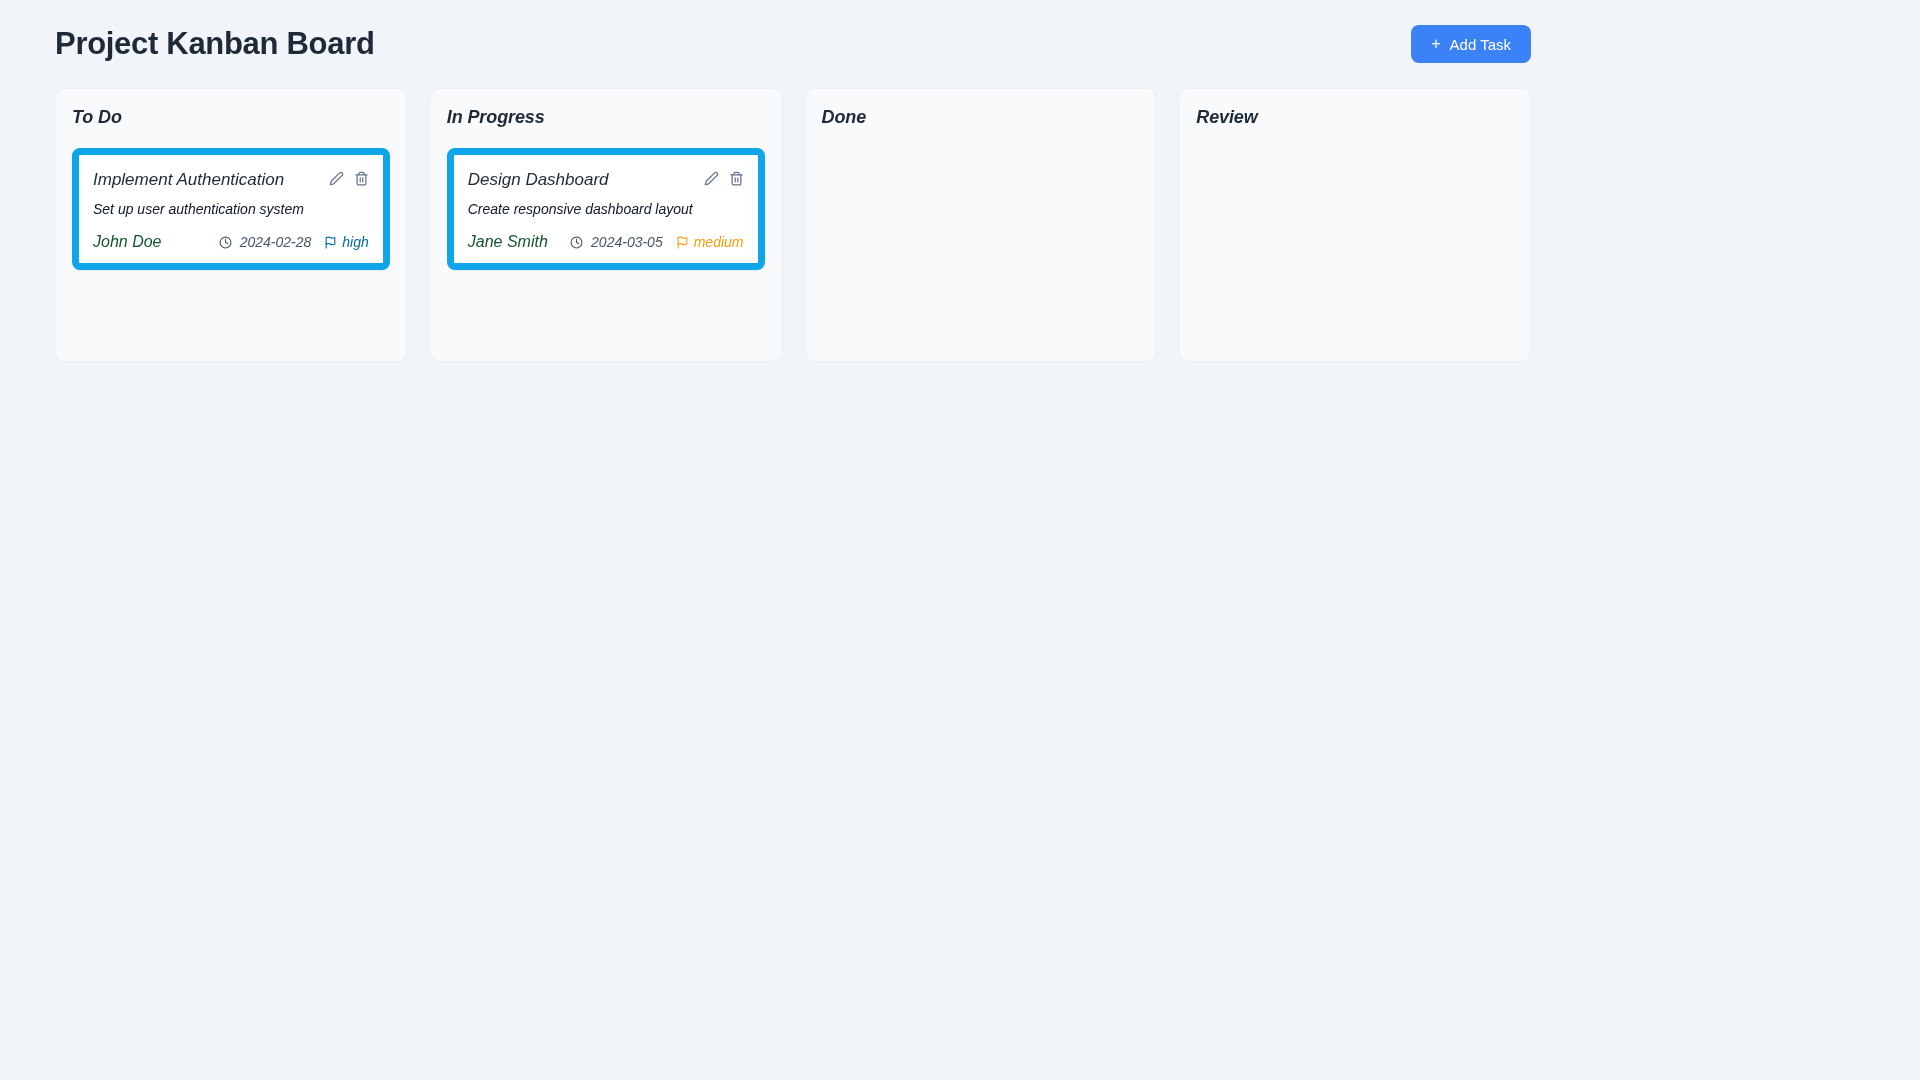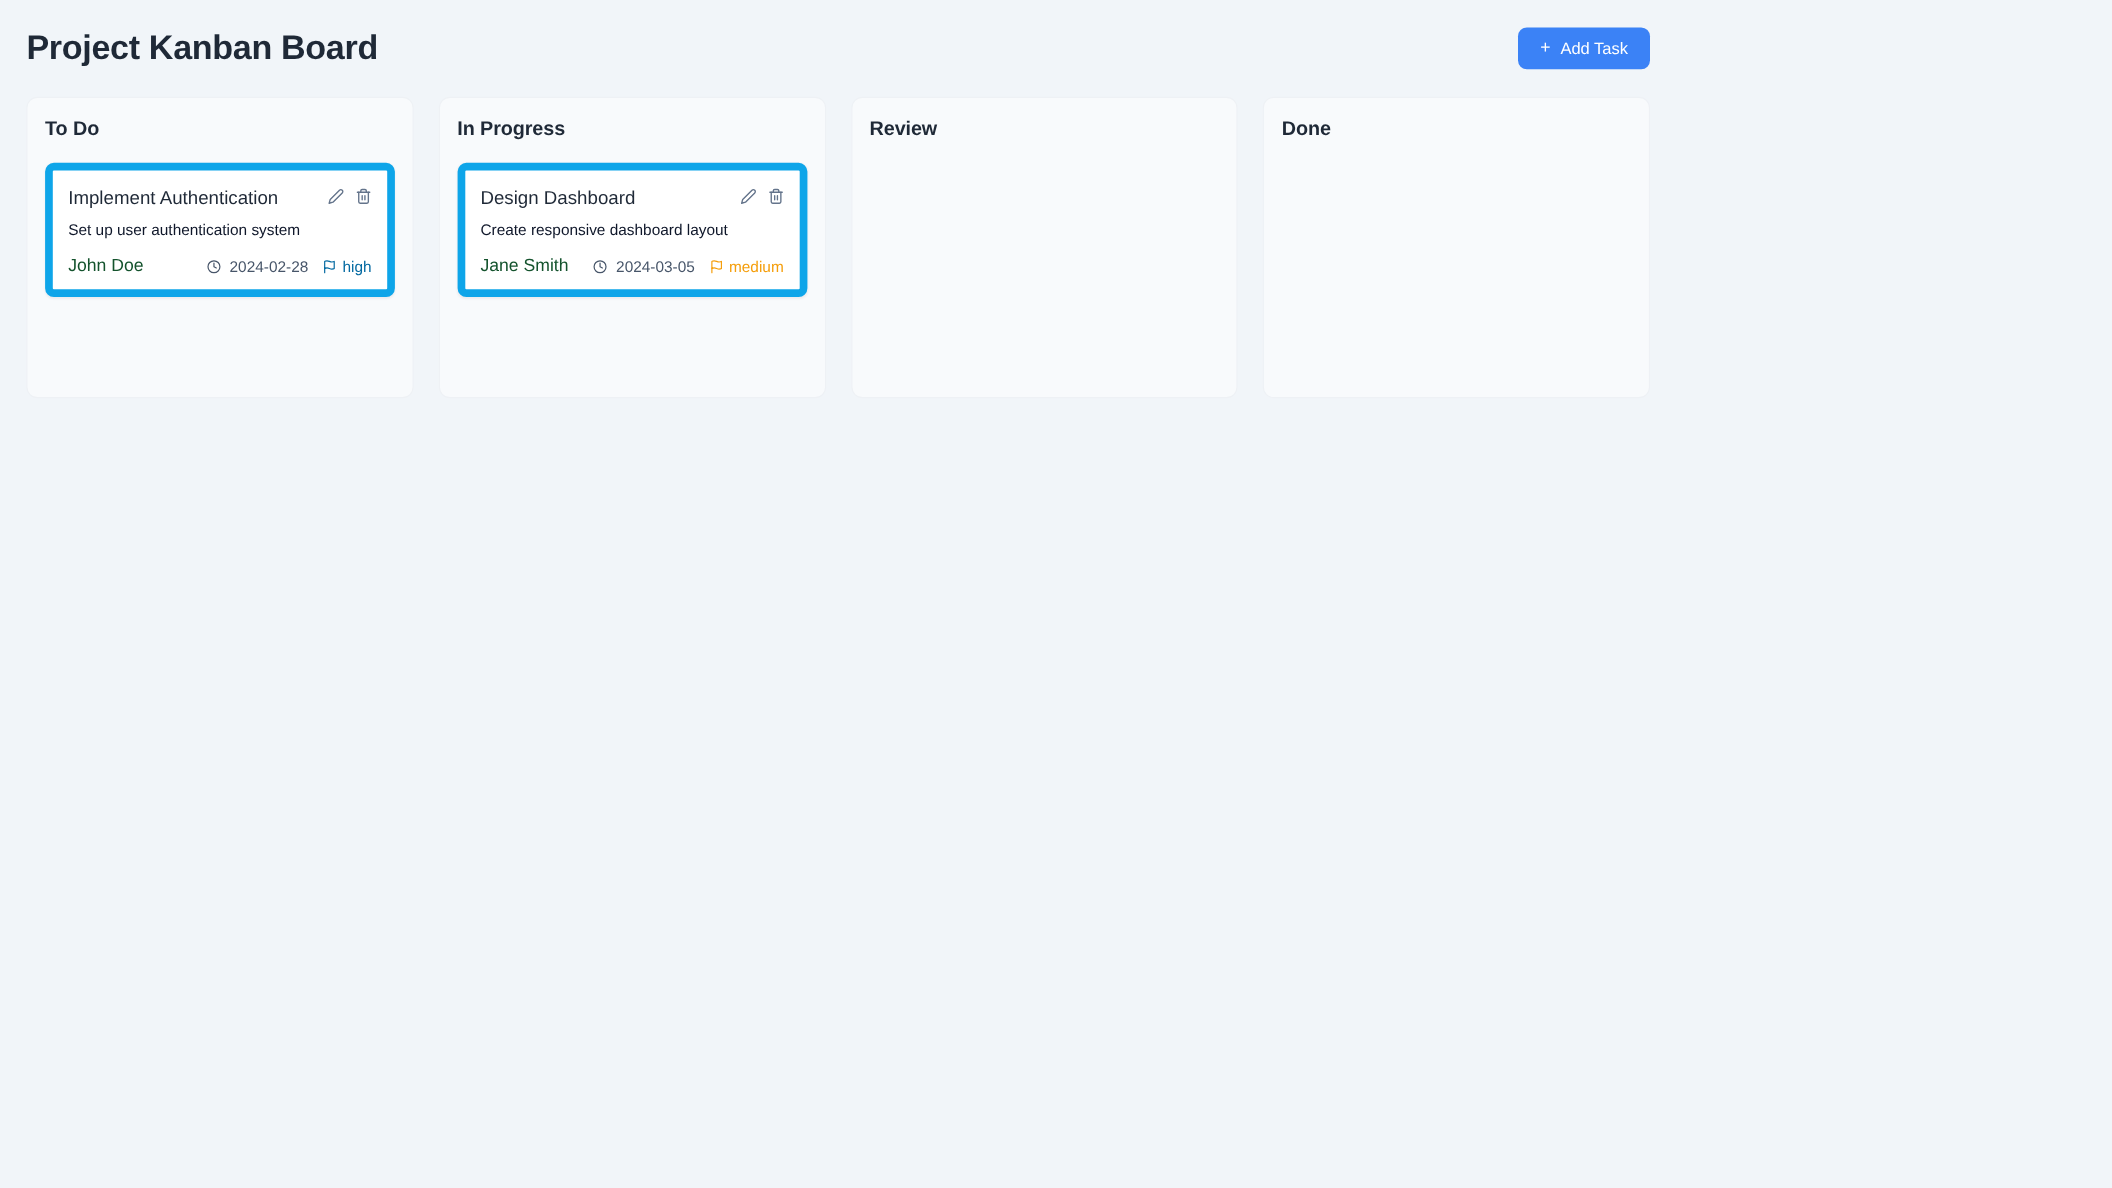--- a/index.html
+++ b/index.html
@@ -13,20 +13,21 @@
     background: #f1f5f9;
     font-family: "Liberation Sans", sans-serif;
     -webkit-font-smoothing: antialiased;
     overflow: hidden;
   }
 
   .app {
     width: 1524px;
     min-height: 1080px;
     padding: 0 24px;
+    margin-left: 31px;
   }
 
   
   .board-header {
     height: 88px;
     display: flex;
     align-items: center;
     justify-content: space-between;
   }
 
@@ -58,20 +59,21 @@
     font-size: 16px;
     line-height: 1;
     display: inline-block;
   }
 
   
   .board {
     display: flex;
     gap: 23px;
     align-items: flex-start;
+    font-style: italic;
   }
 
   .column {
     flex: 1 1 0;
     min-width: 0;
     background: #f8fafc;
     border: 1px solid #eef1f5;
     border-radius: 10px;
     padding: 16px 16px 18px 16px;
     min-height: 274px;
@@ -290,22 +292,22 @@
                     </svg>
                   </span>
                   <span>medium</span>
                 </span>
               </span>
             </div>
           </div>
         </div>
       </div>
       <div class="column">
+        <div class="column-title">Done</div>
+        <div class="column-cards"></div>
+      </div>
+      <div class="column">
         <div class="column-title">Review</div>
         <div class="column-cards"></div>
       </div>
-      <div class="column">
-        <div class="column-title">Done</div>
-        <div class="column-cards"></div>
-      </div>
     </div>
 
 </div>
 
 </body></html>

